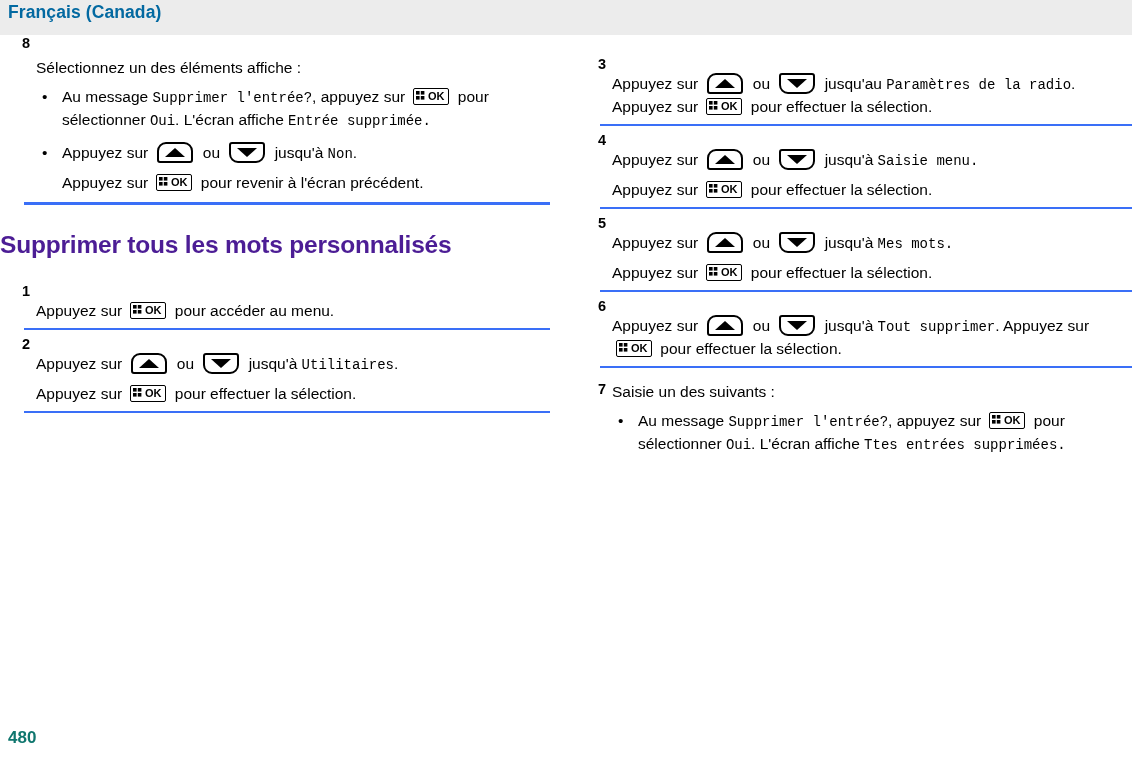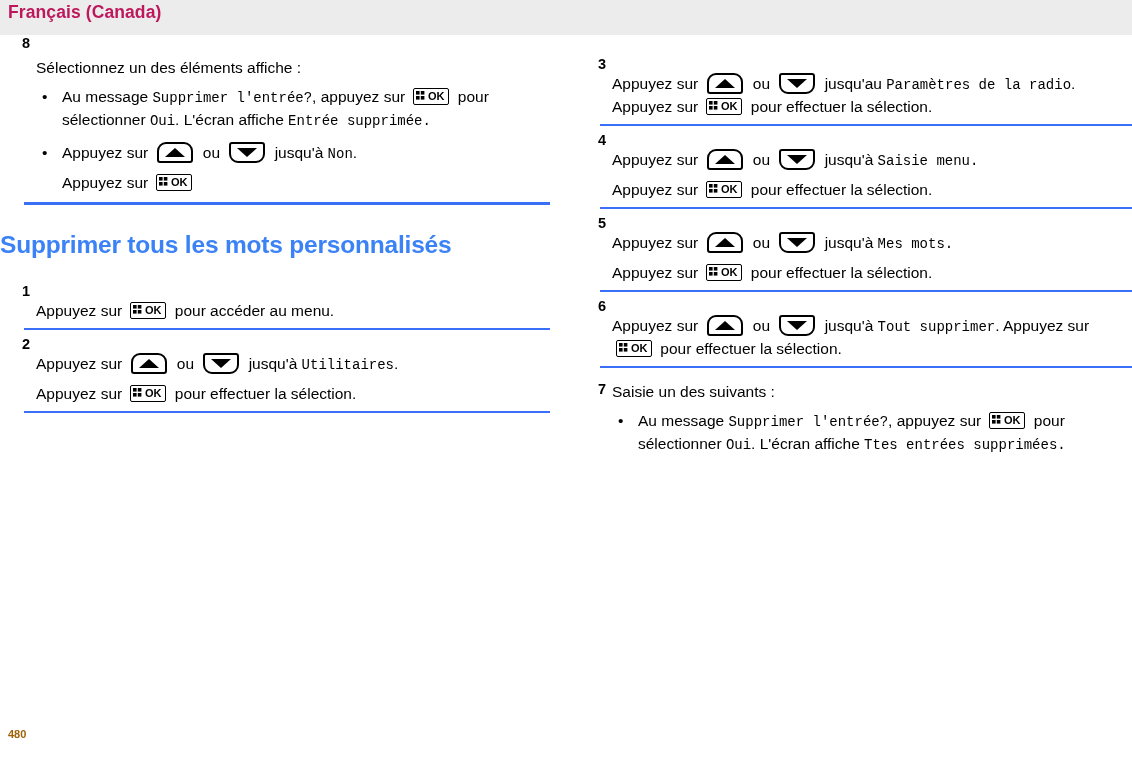--- a/index.html
+++ b/index.html
@@ -26,21 +26,21 @@
     height: 35px;
     background: #ececec;
     box-sizing: border-box;
   }
   .page-header .header-title {
     position: absolute;
     left: 8px;
     top: 2px;
     font-size: 17.5px;
     font-weight: bold;
-    color: #be185d;
+    color: #0369a1;
     letter-spacing: 0.1px;
     white-space: nowrap;
   }
 
   
   .columns {
     position: absolute;
     top: 35px;
     left: 0;
     width: 1132px;
@@ -135,21 +135,21 @@
   .bullet-dot {
     position: absolute;
     left: 6px;
     top: 0;
     font-size: 15.5px;
     line-height: 21px;
   }
 
   
   .section-heading {
-    color: #3b82f6;
+    color: #4c1d95;
     font-size: 24.5px;
     font-weight: bold;
     line-height: 28px;
     margin: 0;
     letter-spacing: -0.2px;
   }
   .section-intro {
     font-size: 15.5px;
     line-height: 20px;
     margin: 6px 0 0 0;
@@ -220,23 +220,23 @@
     margin: 0 auto;
   }
   .key-up svg { margin-top: 4px; }
   .key-down svg { margin-top: 4px; }
 
   
   .page-number {
     position: absolute;
     left: 8px;
     top: 728px;
-    font-size: 11px;
+    font-size: 17px;
     font-weight: bold;
-    color: #a16207;
+    color: #0f766e;
   }
 </style>
 </head>
 <body>
 
 <div class="page-header">
   <div class="header-title">Français (Canada)</div>
 </div>
 
 <div class="columns">
@@ -267,21 +267,21 @@
                   <polygon points="10,0 20,9 0,9" fill="#000"></polygon>
                 </svg></span><span> ou </span><span class="key key-down"><svg width="20" height="9" viewBox="0 0 20 9">
                   <polygon points="0,0 20,0 10,9" fill="#000"></polygon>
                 </svg></span><span> jusqu'à </span><span class="screen-text">Non</span><span>.</span>
             <p class="para" style="margin-top:7px;"><span>Appuyez sur </span><span class="key key-ok"><svg width="32" height="13" viewBox="0 0 32 13">
                     <rect x="1" y="2" width="3.6" height="3.6" fill="#000"></rect>
                     <rect x="5.8" y="2" width="3.6" height="3.6" fill="#000"></rect>
                     <rect x="1" y="7" width="3.6" height="3.6" fill="#000"></rect>
                     <rect x="5.8" y="7" width="3.6" height="3.6" fill="#000"></rect>
                     <text x="13" y="11" font-family="Liberation Sans, sans-serif" font-size="11" font-weight="bold" fill="#000">OK</text>
-                  </svg></span></p>
+                  </svg></span><span> pour revenir à l'écran précédent.</span></p>
           </li>
 
         </ul>
       </div>
     </div>
 
     <div class="topic-rule"></div>
 
     <h2 class="section-heading" style="margin-top:26px;">Supprimer tous les mots personnalisés</h2>
 

